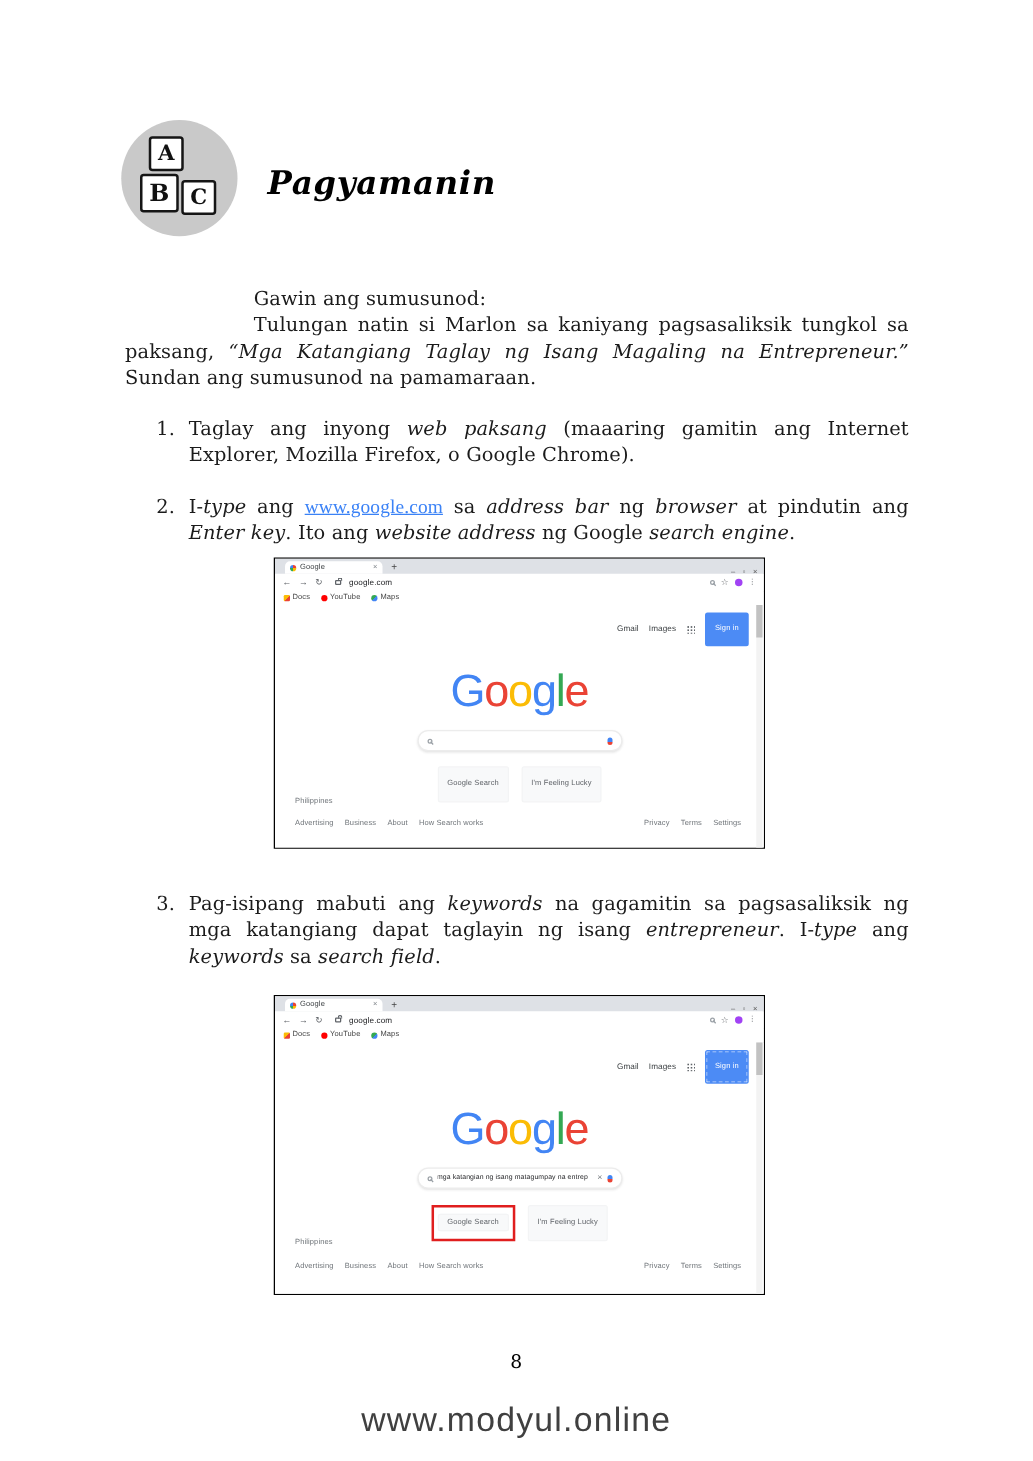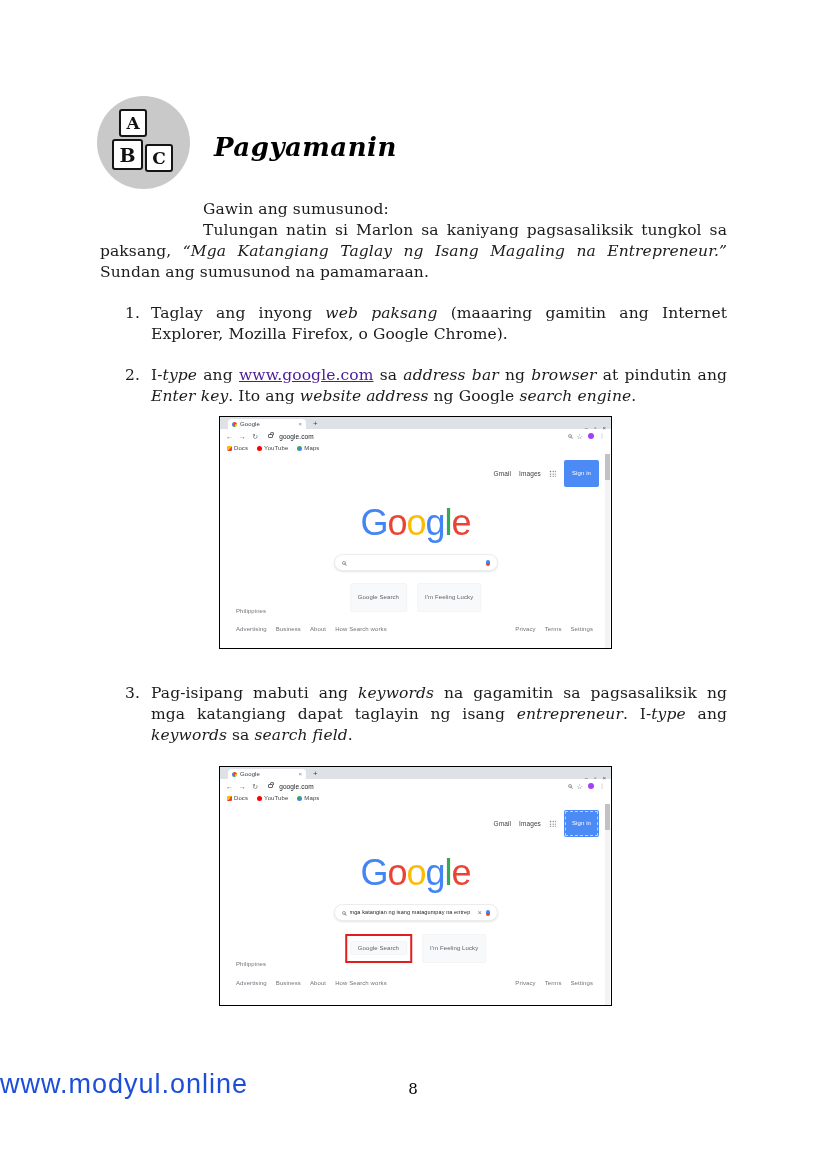--- a/index.html
+++ b/index.html
@@ -12,29 +12,29 @@
   .blk { position:absolute; background:#fff; border:2px solid #151515; border-radius:3px;
          display:flex; align-items:center; justify-content:center;
          font-weight:bold; font-size:17px; font-family:"DejaVu Serif", serif; color:#111; }
   .blk-a { left:22px; top:13px; width:28px; height:28px; }
   .blk-b { left:15px; top:43px; width:31px; height:31px; font-size:19px; }
   .blk-c { left:48px; top:48px; width:28px; height:28px; }
   .doc-title { position:absolute; left:214px; top:132px; font-size:26px; font-weight:bold; font-style:italic; letter-spacing:0.5px; color:#000; }
 
   
   .content { position:absolute; left:100px; top:199px; width:627px; font-size:15.5px; line-height:21px; letter-spacing:0.1px; }
-  .intro { padding-left:103px; }
+  .intro { padding-left:103px;margin-top:30px; }
   .activity-title { margin-top:25px; font-weight:bold; font-size:16.5px; color:#000; }
   .para { text-indent:103px; text-align:justify; }
   .it { font-style:italic; }
   .olist { margin-top:15px; }
   .li { display:flex; margin-top:20px; }
   .li .num { margin-left:25px; width:26px; flex:0 0 26px; }
   .li .litext { flex:1; text-align:justify; }
-  .weblink { color:#4c1d95; text-decoration:underline; cursor:pointer; }
+  .weblink { color:#3b82f6; text-decoration:underline; cursor:pointer;font-family:Liberation Serif, serif; }
 
   
   .shot { margin-left:119px; width:393px; border:1px solid #000; background:#fff; position:relative;
           font-family:"Liberation Sans", sans-serif; color:#5f6368; }
   .shot-1 { margin-top:9px; height:233px; }
   .shot-2 { margin-top:20px; height:240px; }
 
   .tabstrip { height:12px; background:#dee1e6; display:flex; align-items:flex-end; position:relative; }
   .tab { margin-left:8px; width:78px; height:10px; background:#fff; border-radius:4px 4px 0 0;
          display:flex; align-items:center; gap:3px; padding:0 4px; font-size:6px; color:#3c4043; }
@@ -96,22 +96,22 @@
   .shot-2 .country { bottom:30px; }
   .flinks { position:absolute; left:16px; right:18px; bottom:8px; display:flex; align-items:center; gap:9px; font-size:6px; color:#70757a; }
   .shot-2 .flinks { bottom:11px; }
   .fspacer { flex:1; }
 
   .scrollbar { position:absolute; right:1px; top:0; width:5px; height:100%; background:#f3f3f3; }
   .scrollthumb { position:absolute; top:0; left:0; width:5px; height:26px; background:#c2c2c2; }
 
   
   .pagenum { position:absolute; top:1080px; left:0; width:100%; text-align:center; font-size:15px; color:#000; }
-  .watermark { position:absolute; top:1069px; left:0; width:100%; text-align:left;
-               font-family:"Liberation Sans", sans-serif; font-size:27px; color:#1d4ed8; letter-spacing:1px; }
+  .watermark { position:absolute; top:1121px; left:0; width:100%; text-align:center;
+               font-family:"Liberation Sans", sans-serif; font-size:27px; color:#404040; letter-spacing:1px; }
 </style>
 </head>
 <body>
 
 <div class="page">
 
   <div class="hdr-circle">
     <div class="blk blk-a">
         <span>A</span>
       </div>

